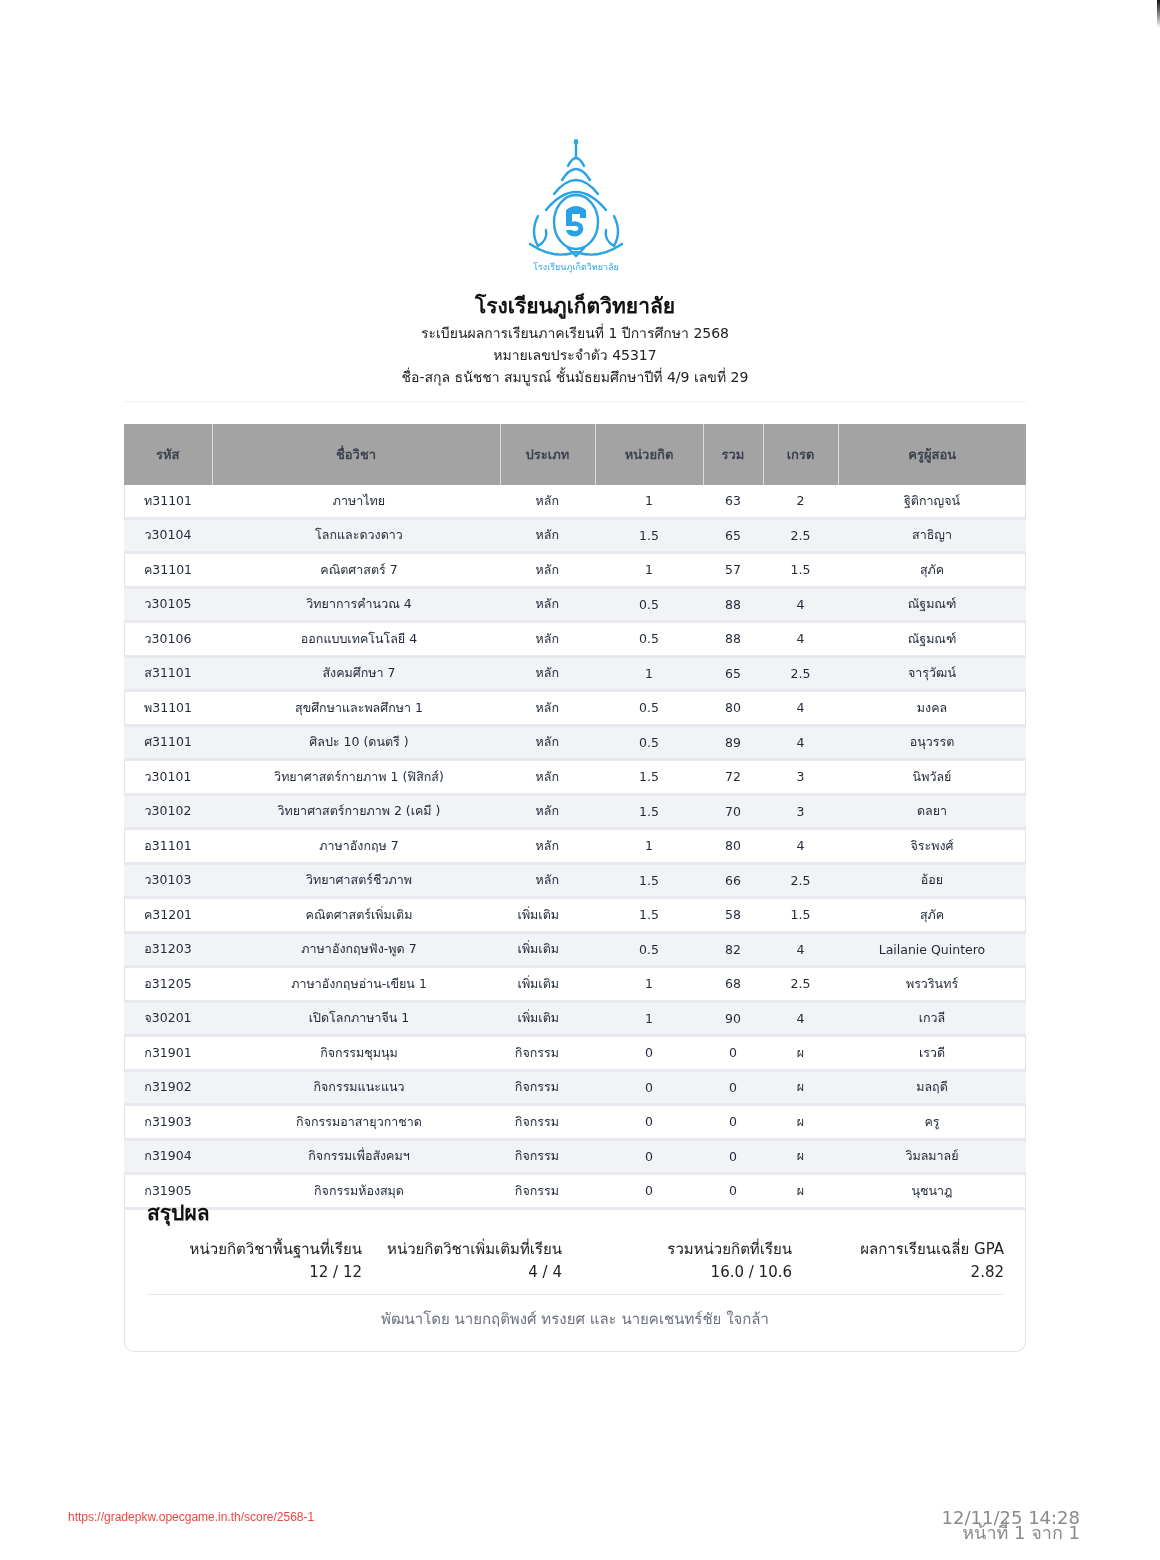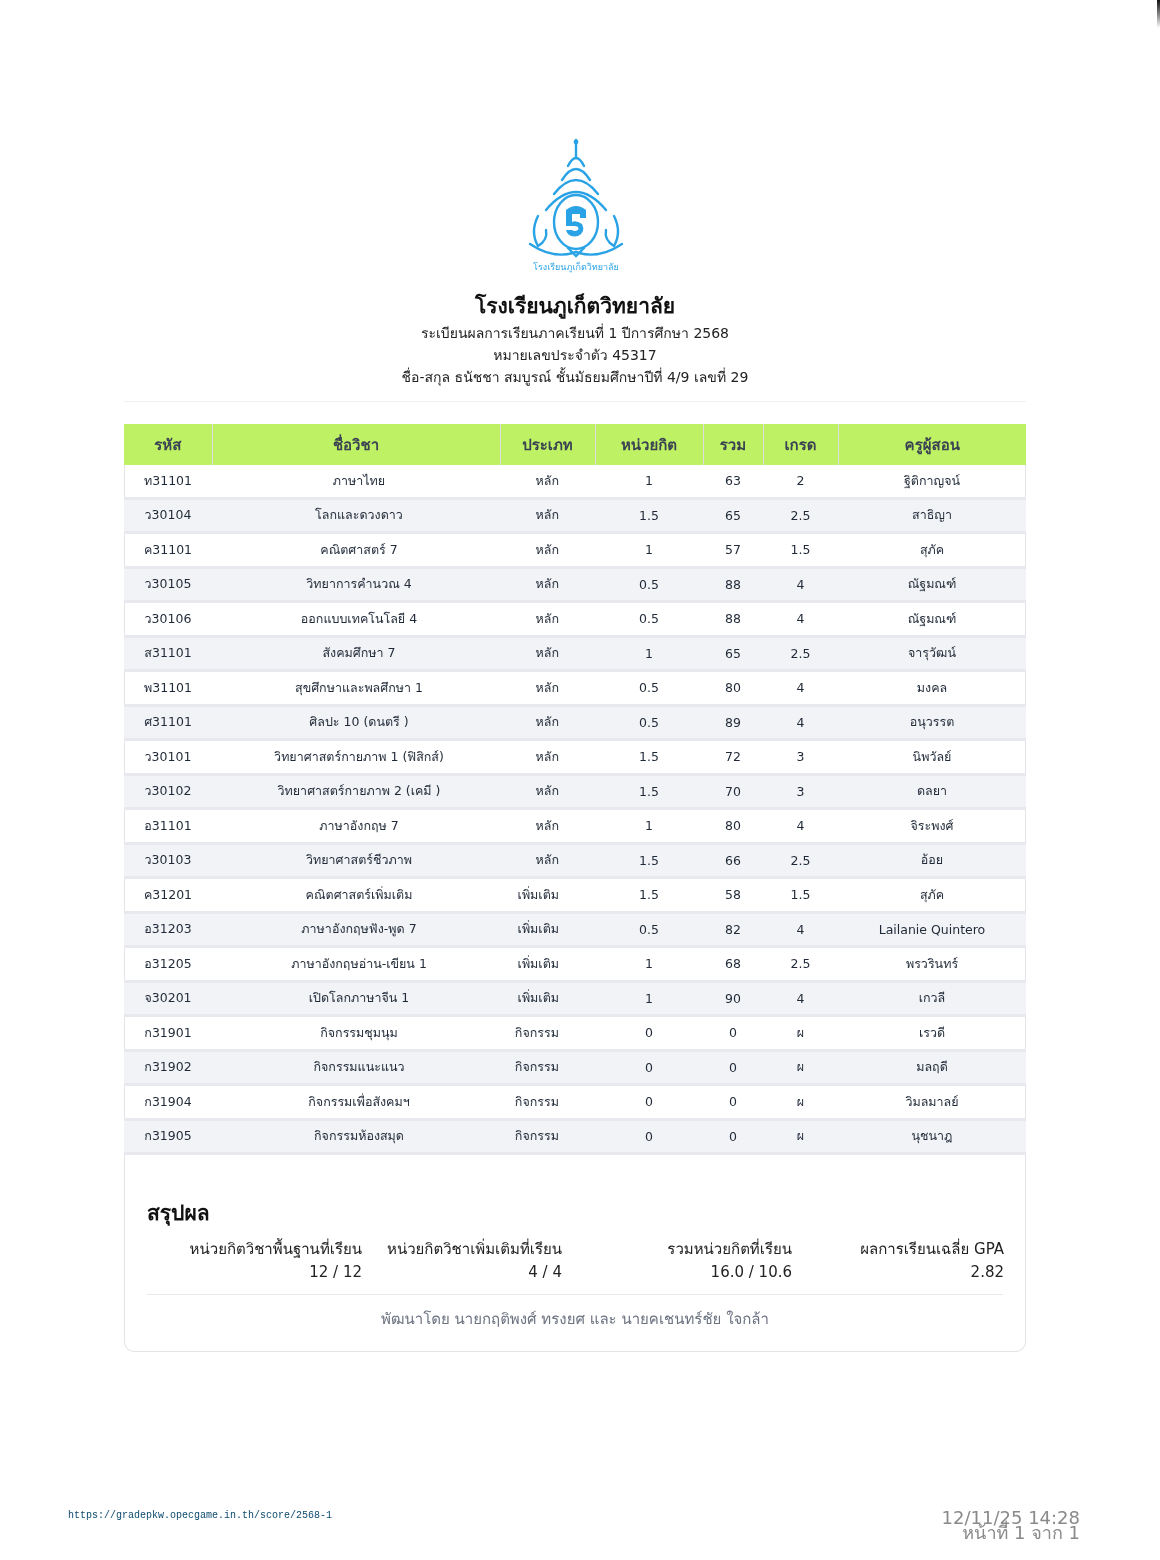--- a/index.html
+++ b/index.html
@@ -11,41 +11,41 @@
     background: linear-gradient(#111 0%, #999 60%, rgba(255,255,255,0) 100%); }
   .logo { position: absolute; left: 524px; top: 136px; width: 104px; height: 140px; }
   .header { position: absolute; left: 124px; top: 290px; width: 902px; text-align: center; }
   .school-name { font-size: 21px; font-weight: bold; color: #111; line-height: 32px; }
   .sub-line { font-size: 14px; color: #222; line-height: 22px; }
   .header-divider { position: absolute; left: 124px; top: 401px; width: 902px; height: 1px; background: #f0f0f2; }
 
   .card { position: absolute; left: 124px; top: 424px; width: 900px; height: 927px;
     border: 1px solid #e3e3e8; border-top: none; border-radius: 0 0 10px 10px; }
   table.grades { position: absolute; left: 124px; top: 424px; width: 902px; border-collapse: collapse; table-layout: fixed; font-size: 12.5px; }
-  table.grades th { background: #bef264; height: 41px; font-weight: bold; color: #3b4252; font-size: 15px;
-    text-align: center; border-right: 1px solid #dddde0; padding: 0; }
+  table.grades th { background: #a3a3a3; height: 41px; font-weight: bold; color: #3b4252; font-size: 13px;
+    text-align: center; border-right: 1px solid #dddde0; padding: 10px; }
   table.grades th:last-child { border-right: none; }
   table.grades td { height: 31.5px; padding: 0; text-align: center; color: #1f2937; border-bottom: 3px solid #e8e9ee; }
   table.grades tr:nth-child(even) td { background: #f2f3f6; }
   table.grades td.name { text-align: center; padding-left: 6px; white-space: nowrap; overflow: hidden; }
   table.grades td.type { text-align: right; padding-right: 36px; }
   .col-code { width: 88px; } .col-name { width: 288px; } .col-type { width: 95px; }
   .col-credit { width: 108px; } .col-total { width: 60px; } .col-grade { width: 75px; } .col-teacher { width: 188px; }
 
   .summary-title { position: absolute; left: 147px; top: 1196px; font-size: 21px; font-weight: bold; color: #111; }
   .summary-grid { position: absolute; left: 147px; top: 1238px; width: 857px; display: flex; }
   .summary-item { text-align: right; font-size: 15px; color: #222; line-height: 23px; }
   .summary-item:nth-child(1) { width: 215px; }
   .summary-item:nth-child(2) { width: 200px; }
   .summary-item:nth-child(3) { width: 230px; }
   .summary-item:nth-child(4) { width: 212px; }
   .summary-divider { position: absolute; left: 147px; top: 1294px; width: 856px; height: 1px; background: #e8e8ec; }
   .credits-line { position: absolute; left: 124px; top: 1307px; width: 902px; text-align: center; font-size: 15px; color: #6b7280; }
 
-  .footer-url { position: absolute; left: 68px; top: 1510px; font-family: Liberation Mono, monospace; font-size: 10px; color: #0c4a6e; }
+  .footer-url { position: absolute; left: 68px; top: 1510px; font-family: Liberation Sans, sans-serif; font-size: 12px; color: #ef4444; }
   .footer-right { position: absolute; right: 80px; top: 1510px; text-align: right; font-size: 18px; color: #8a8a8a; line-height: 15px; }
 </style>
 </head>
 <body>
 
 <div class="edge-bar"></div>
 
 <svg class="logo" viewBox="0 0 104 140">
   <g fill="none" stroke="#2aa3e6" stroke-width="2.4" stroke-linecap="round">
     <path d="M52 4 L52 22"></path>
@@ -254,20 +254,29 @@
       <tr>
         <td class="code">ก31902</td>
         <td class="name">กิจกรรมแนะแนว</td>
         <td class="type">กิจกรรม</td>
         <td class="credits">0</td>
         <td class="total">0</td>
         <td class="grade">ผ</td>
         <td class="teacher">มลฤดี</td>
       </tr>
       <tr>
+        <td class="code">ก31903</td>
+        <td class="name">กิจกรรมอาสายุวกาชาด</td>
+        <td class="type">กิจกรรม</td>
+        <td class="credits">0</td>
+        <td class="total">0</td>
+        <td class="grade">ผ</td>
+        <td class="teacher">ครู</td>
+      </tr>
+      <tr>
         <td class="code">ก31904</td>
         <td class="name">กิจกรรมเพื่อสังคมฯ</td>
         <td class="type">กิจกรรม</td>
         <td class="credits">0</td>
         <td class="total">0</td>
         <td class="grade">ผ</td>
         <td class="teacher">วิมลมาลย์</td>
       </tr>
       <tr>
         <td class="code">ก31905</td>

